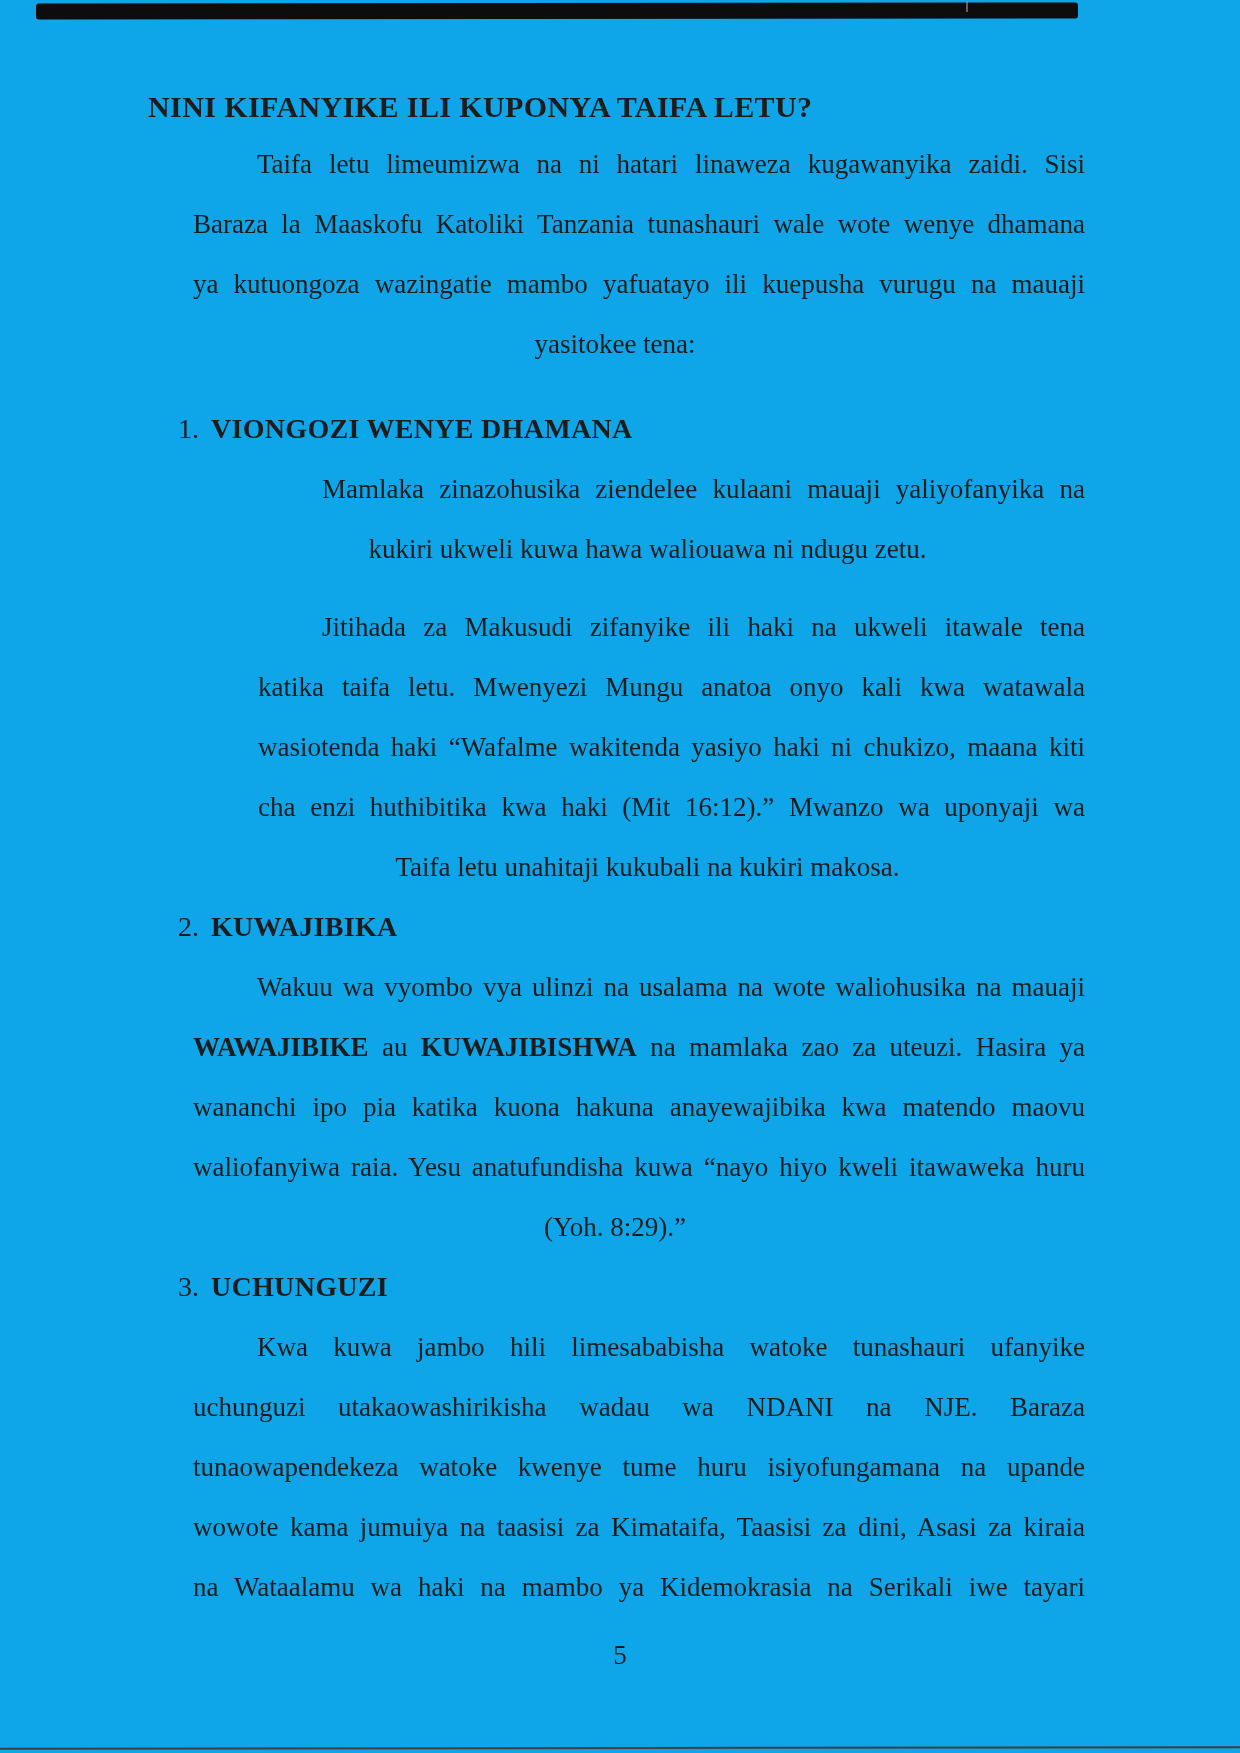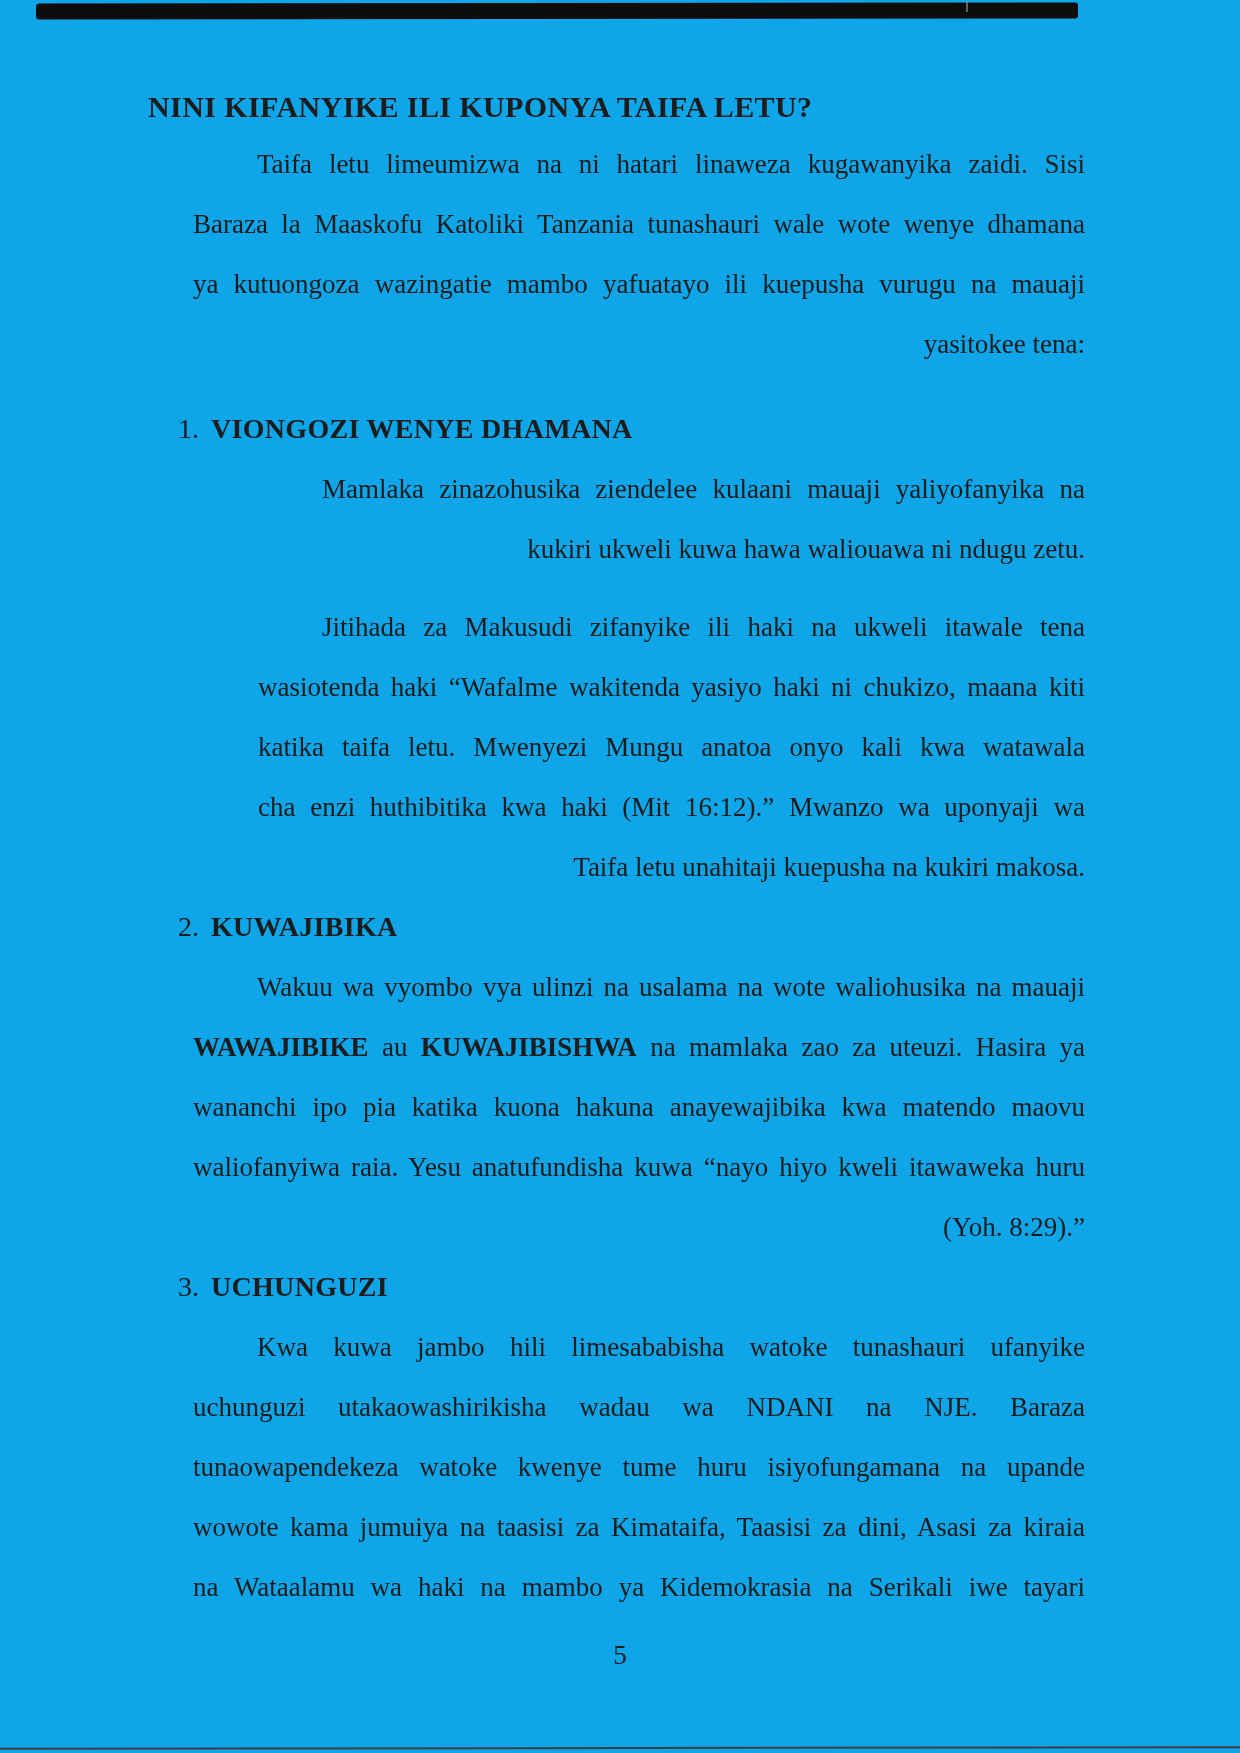--- a/index.html
+++ b/index.html
@@ -30,21 +30,21 @@
   .content { position:absolute; left:0; top:0; width:1240px; }
 
   .title {
     margin:90px 100px 0 148px;
     font-size:30px; line-height:34px; font-weight:bold;
     letter-spacing:0.4px;
   }
   .para {
     font-size:27px; line-height:60px; margin:0;
   }
-  .ln { display:block; text-align:right; }
+  .ln { display:block; text-align:center; }
   .j  { text-align:justify; text-align-last:justify;margin-left:48px; }
   .ind{ padding-left:64px; }
 
   .intro  { margin:10px 155px 0 145px; }
   .s1para { margin:0 155px 0 210px; }
   .s1para.gap { margin-top:18px; }
   .wide   { margin:0 155px 0 145px; }
 
   .heading {
     display:flex; margin-left:178px;
@@ -85,24 +85,24 @@
       <span class="txt">VIONGOZI WENYE DHAMANA</span>
     </div>
 
     <p class="para s1para">
       <span class="ln j ind">Mamlaka zinazohusika ziendelee kulaani mauaji yaliyofanyika na</span>
       <span class="ln">kukiri ukweli kuwa hawa waliouawa ni ndugu zetu.</span>
     </p>
 
     <p class="para s1para gap">
       <span class="ln j ind">Jitihada za Makusudi zifanyike ili haki na ukweli itawale tena</span>
+      <span class="ln j">katika taifa letu. Mwenyezi Mungu anatoa onyo kali kwa watawala</span>
       <span class="ln j">wasiotenda haki “Wafalme wakitenda yasiyo haki ni chukizo, maana kiti</span>
-      <span class="ln j">katika taifa letu. Mwenyezi Mungu anatoa onyo kali kwa watawala</span>
       <span class="ln j">cha enzi huthibitika kwa haki (Mit 16:12).” Mwanzo wa uponyaji wa</span>
-      <span class="ln">Taifa letu unahitaji kuepusha na kukiri makosa.</span>
+      <span class="ln">Taifa letu unahitaji kukubali na kukiri makosa.</span>
     </p>
 
     <div class="heading">
       <span class="num">2.</span>
       <span class="txt">KUWAJIBIKA</span>
     </div>
 
     <p class="para wide">
       <span class="ln j ind">Wakuu wa vyombo vya ulinzi na usalama na wote waliohusika na mauaji</span>
       <span class="ln j"><strong>WAWAJIBIKE</strong><span> au </span><strong>KUWAJIBISHWA</strong><span> na mamlaka zao za uteuzi. Hasira ya</span></span>

